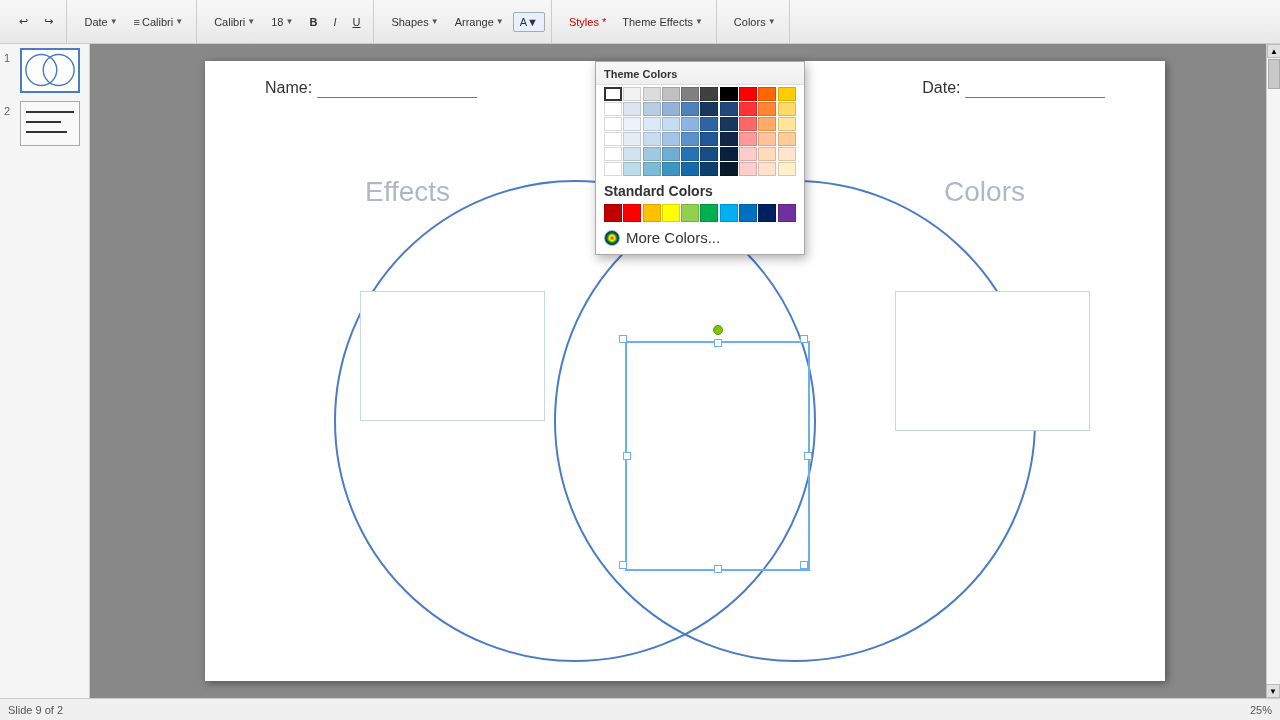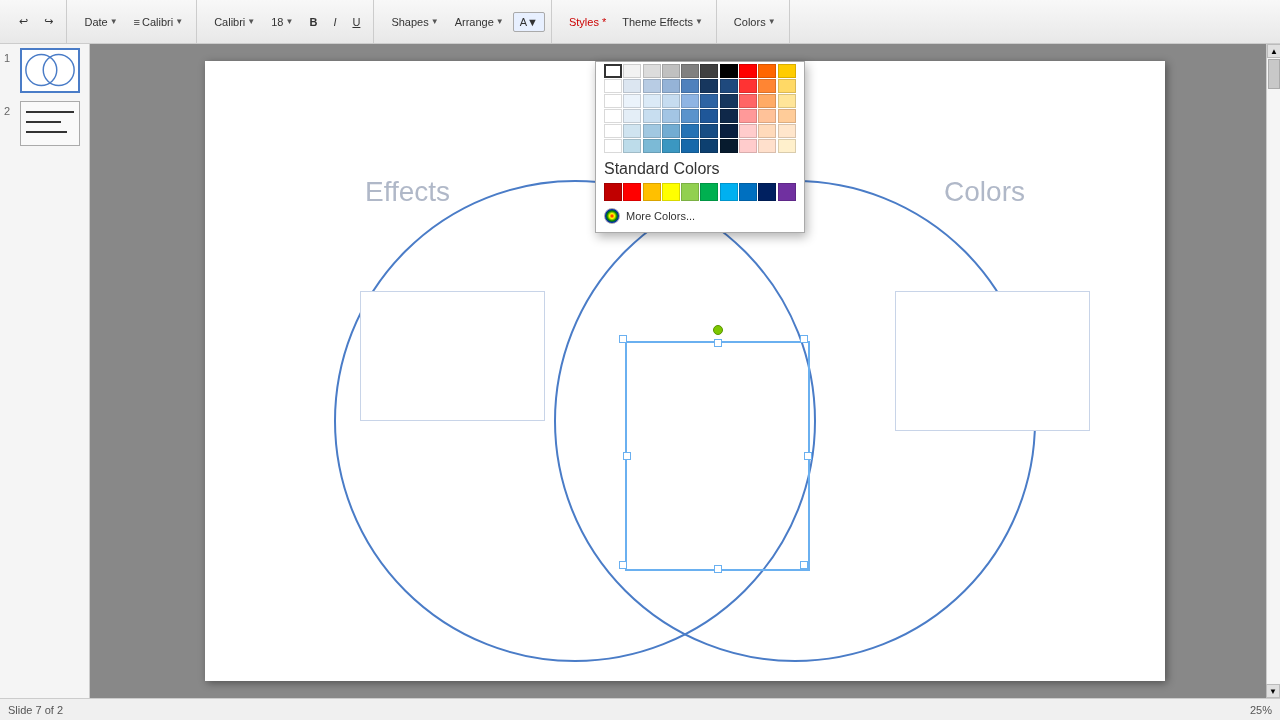--- a/index.html
+++ b/index.html
@@ -207,22 +207,22 @@
     .color-picker-title {
       font-size: 11px;
       font-weight: bold;
       color: #333;
       padding: 6px 8px 4px 8px;
       background: linear-gradient(to bottom, #f8f8f8, #efefef);
       border-bottom: 1px solid #ddd;
     }
 
     .color-section-label {
-      font-size: 16px;
-      font-weight: normal;
+      font-size: 14px;
+      font-weight: bold;
       color: #333;
       padding: 5px 8px 3px 8px;
     }
 
     .color-grid {
       display: grid;
       grid-template-columns: repeat(10, 1fr);
       gap: 1px;
       padding: 2px 8px;
     }
@@ -250,21 +250,21 @@
       cursor: pointer;
     }
     .more-colors-icon {
       width: 16px;
       height: 16px;
       background: radial-gradient(circle, red, yellow, green, blue, purple);
       border-radius: 50%;
       border: 1px solid #aaa;
     }
     .more-colors-text {
-      font-size: 11px;
+      font-size: 15px;
       color: #333;
     }
 
     
     #scrollbar-right {
       position: absolute;
       right: 0;
       top: 44px;
       width: 14px;
       height: 676px;
@@ -429,20 +429,30 @@
         </svg>
       </div>
     </div>
   </div>
 </div>
 
 <div id="main-area">
 
   <div id="slide-canvas">
 
+    <div class="slide-header">
+      <span>
+        <span>Name:</span>
+        <span style="color:#4a7cc7; border-bottom: 1px solid #4a7cc7; display:inline-block; width:160px;">&nbsp;</span>
+      </span>
+      <span>
+        <span>Date:</span>
+        <span style="color:#4a7cc7; border-bottom: 1px solid #4a7cc7; display:inline-block; width:140px;">&nbsp;</span>
+      </span>
+    </div>
 
     <svg style="position:absolute;top:50px;left:0;width:960px;height:570px;">
 
       <circle cx="370" cy="310" r="240" fill="none" stroke="#4a7cc7" stroke-width="2"></circle>
 
       <circle cx="590" cy="310" r="240" fill="none" stroke="#4a7cc7" stroke-width="2"></circle>
     </svg>
 
     <div class="metric-label">
       <span>Effects</span>
@@ -462,20 +472,23 @@
       <div class="handle" style="position:absolute;top:-4px;left:50%;transform:translateX(-50%);width:8px;height:8px;background:white;border:1px solid #6ab0f0;"></div>
       <div class="handle" style="position:absolute;top:-4px;right:-4px;width:8px;height:8px;background:white;border:1px solid #6ab0f0;"></div>
       <div class="handle" style="position:absolute;top:50%;left:-4px;transform:translateY(-50%);width:8px;height:8px;background:white;border:1px solid #6ab0f0;"></div>
       <div class="handle" style="position:absolute;top:50%;right:-4px;transform:translateY(-50%);width:8px;height:8px;background:white;border:1px solid #6ab0f0;"></div>
       <div class="handle" style="position:absolute;bottom:-4px;left:-4px;width:8px;height:8px;background:white;border:1px solid #6ab0f0;"></div>
       <div class="handle" style="position:absolute;bottom:-4px;left:50%;transform:translateX(-50%);width:8px;height:8px;background:white;border:1px solid #6ab0f0;"></div>
       <div class="handle" style="position:absolute;bottom:-4px;right:-4px;width:8px;height:8px;background:white;border:1px solid #6ab0f0;"></div>
     </div>
 
     <div id="color-picker">
+      <div class="color-picker-title">
+        <span>Theme Colors</span>
+      </div>
 
       <div id="theme-colors-grid" class="color-grid">
 
         <div class="color-swatch selected-swatch" style="background:#FFFFFF;"></div>
         <div class="color-swatch" style="background:#F2F2F2;"></div>
         <div class="color-swatch" style="background:#DCDCDC;"></div>
         <div class="color-swatch" style="background:#C0C0C0;"></div>
         <div class="color-swatch" style="background:#808080;"></div>
         <div class="color-swatch" style="background:#404040;"></div>
         <div class="color-swatch" style="background:#000000;"></div>
@@ -568,15 +581,15 @@
 
 <div id="scrollbar-right" style="display:flex;flex-direction:column;">
   <div class="scrollbar-btn">▲</div>
   <div style="flex:1;background:#f5f5f5;position:relative;">
     <div class="scrollbar-thumb"></div>
   </div>
   <div class="scrollbar-btn" style="position:absolute;bottom:22px;right:0;">▼</div>
 </div>
 
 <div id="status-bar">
-  <span>Slide 7 of 2</span>
+  <span>Slide 9 of 2</span>
   <span style="margin-left:auto;">25%</span>
 </div>
 
 </body></html>

